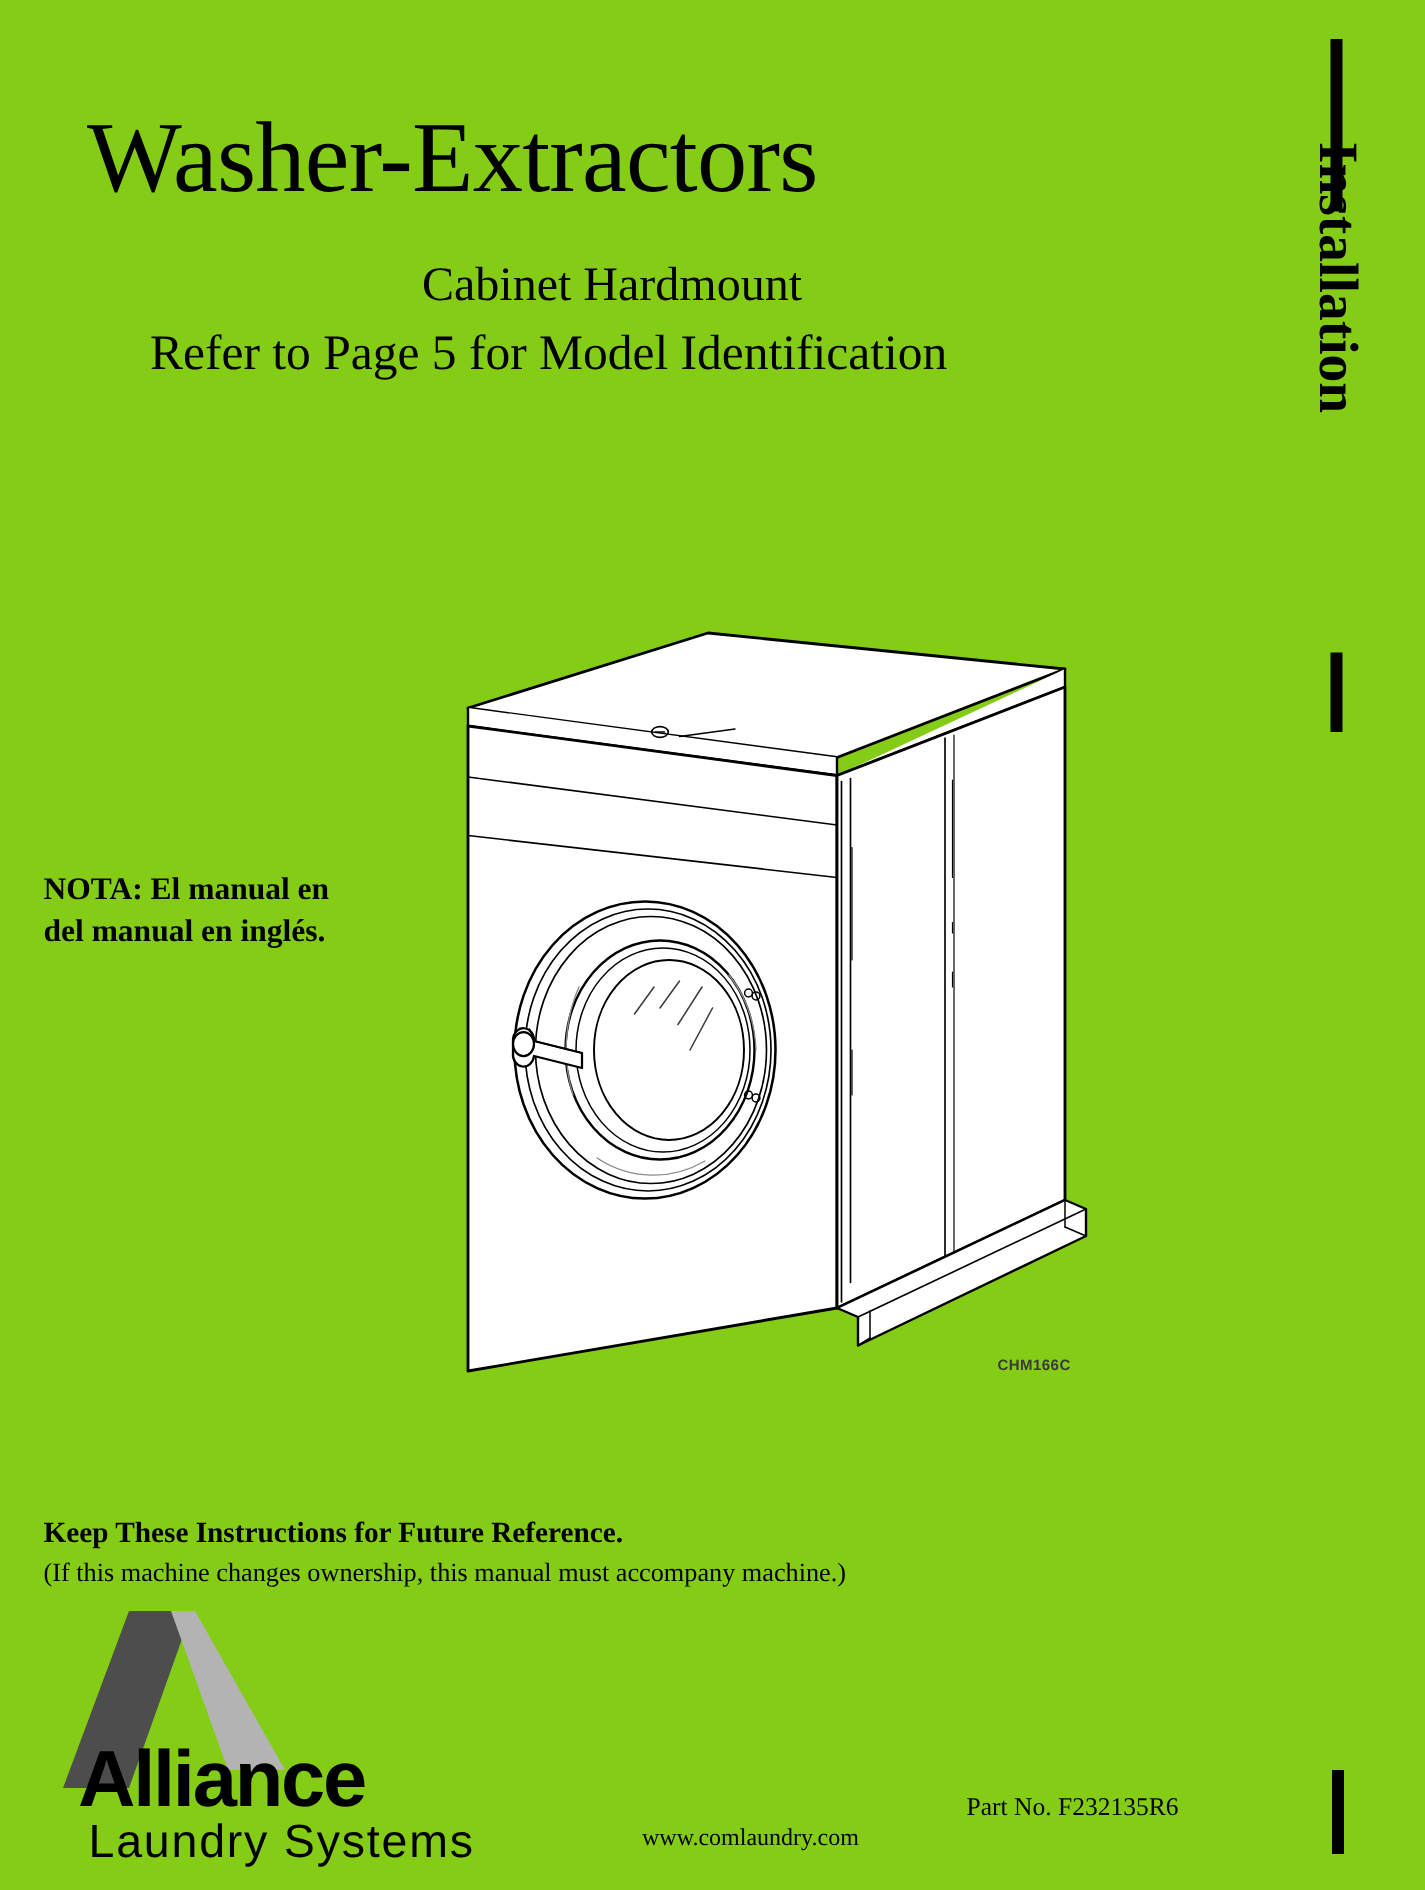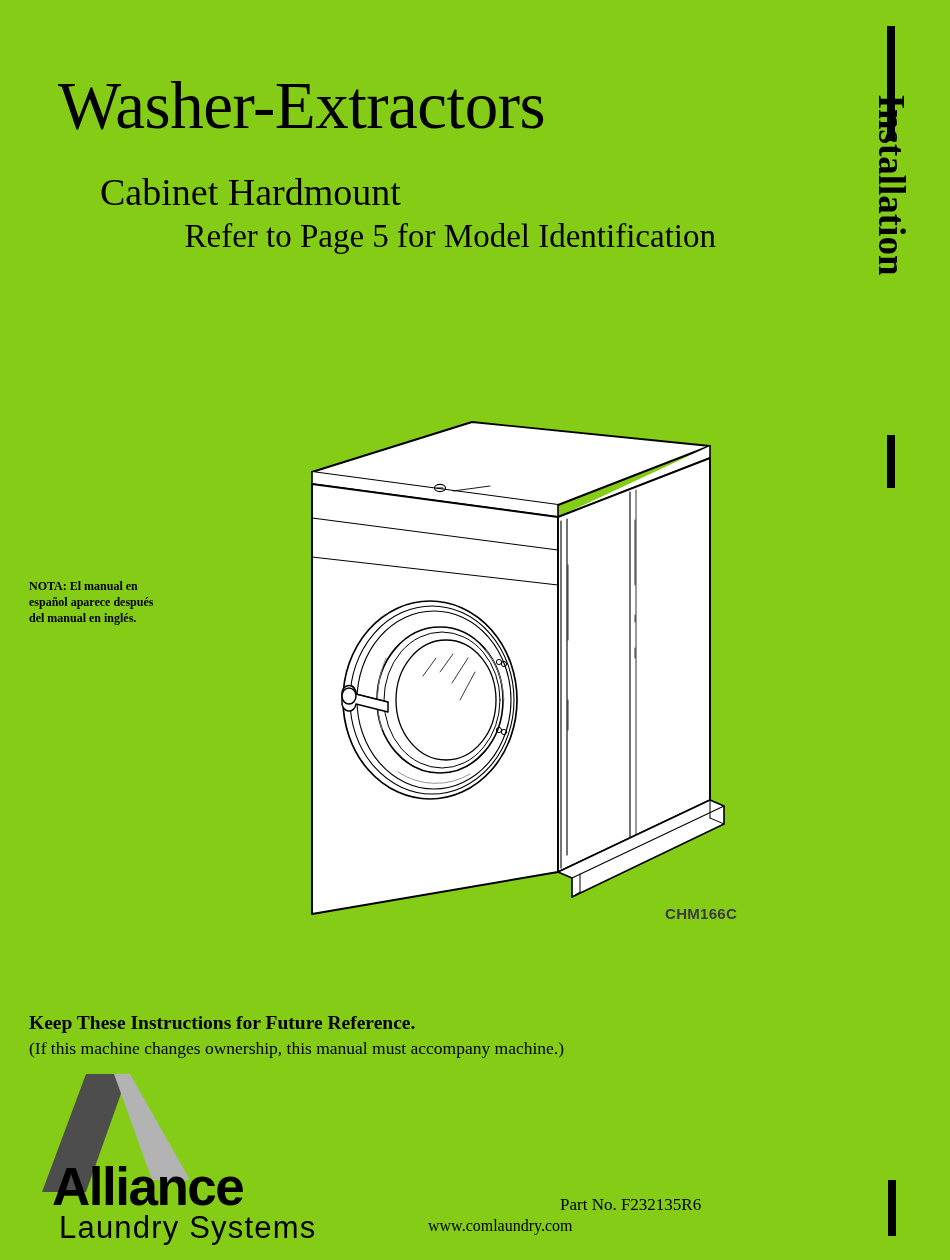--- a/index.html
+++ b/index.html
@@ -26,30 +26,29 @@
     font-size: 67px;
     line-height: 1.0;
     letter-spacing: -0.5px;
     white-space: nowrap;
   }
   #subtitle-1 {
     position: absolute;
     left: 100px;
     top: 172px;
     width: 616px;
-    text-align: left;
-    font-size: 38px;
+    text-align: center;
+    font-size: 32px;
     line-height: 1.1;
   }
   #subtitle-2 {
     position: absolute;
     left: 100px;
     top: 218px;
     width: 616px;
-    text-align: right;
     font-size: 33px;
     line-height: 1.1;
   }
 
   
   #side-tab {
     position: absolute;
     left: 886px;
     top: 26px;
     width: 10px;
@@ -80,40 +79,40 @@
     white-space: nowrap;
   }
 
   
   #nota-block {
     position: absolute;
     left: 29px;
     top: 578px;
     width: 240px;
     font-weight: bold;
-    font-size: 12px;
+    font-size: 21px;
     line-height: 1.35;
   }
   #nota-block .nota-line { display: block; white-space: nowrap; }
 
   
   #illustration {
     position: absolute;
     left: 290px;
     top: 400px;
     width: 440px;
     height: 560px;
   }
   #illustration svg { display: block; width: 440px; height: 560px; }
   #illus-code {
     position: absolute;
     left: 375px;
     top: 505px;
     font-family: "Liberation Sans", "DejaVu Sans", sans-serif;
-    font-size: 15px;
+    font-size: 10px;
     font-weight: bold;
     letter-spacing: 0.3px;
     color: #3a3a3a;
   }
 
   
   #keep-title {
     position: absolute;
     left: 29px;
     top: 1012px;
@@ -169,21 +168,21 @@
     top: 1217px;
     font-weight: normal;
     font-size: 16px;
     white-space: nowrap;
   }
   #footer-meta {
     position: absolute;
     left: 560px;
     top: 1193px;
     width: 310px;
-    text-align: left;
+    text-align: center;
     font-size: 17px;
     line-height: 1.45;
   }
   #footer-meta span { display: block; }
   #footer-bar {
     position: absolute;
     left: 888px;
     top: 1180px;
     width: 8px;
     height: 56px;
@@ -200,21 +199,20 @@
   <div id="subtitle-2">Refer to Page 5 for Model Identification</div>
 
   <div id="side-tab">
     <div class="tab-bar" id="tab-bar-top"></div>
     <div class="tab-bar" id="tab-bar-bot"></div>
     <div id="side-tab-label">Installation</div>
   </div>
 
   <div id="nota-block">
     <span class="nota-line">NOTA: El manual en</span>
-    <span class="nota-line">español aparece después</span>
     <span class="nota-line">del manual en inglés.</span>
   </div>
 
   <div id="illustration">
     <svg viewBox="0 0 440 560" xmlns="http://www.w3.org/2000/svg" fill="none" stroke="#000" stroke-width="1.6" stroke-linecap="round" stroke-linejoin="round">
 
       <g>
 
         <path d="M 22,72 L 182,22 L 420,46 L 268,105 Z" fill="#ffffff" stroke-width="1.9"></path>
 

